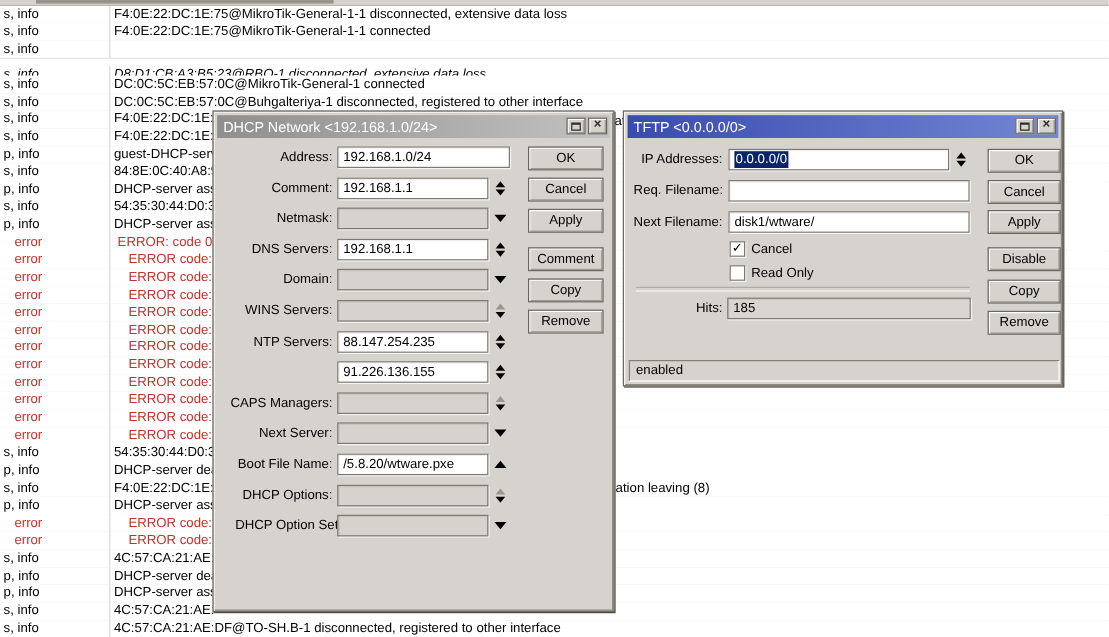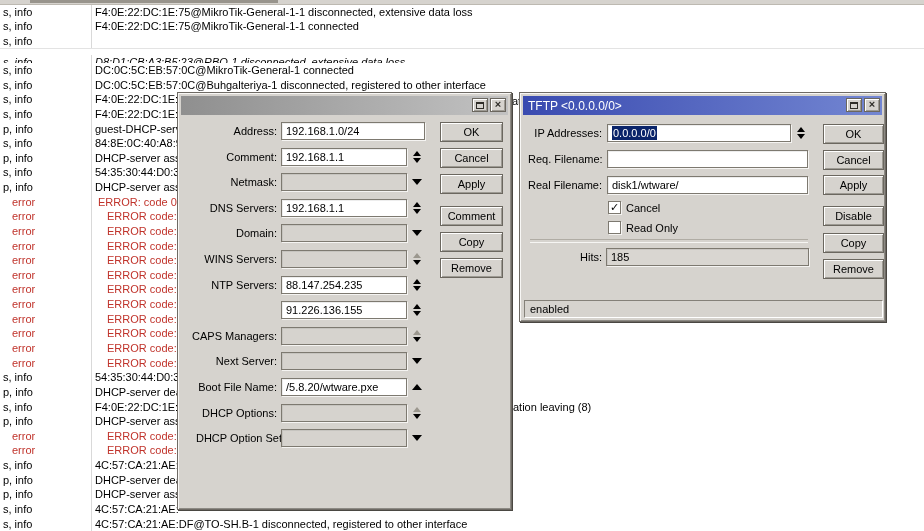--- a/index.html
+++ b/index.html
@@ -145,20 +145,21 @@
     <div class="log-row" style="top: 487.29px; height: 14.63px;"><span class="c1" style="padding-left: 3px;">p, info</span><span class="c2" style="padding-left: 3px;">DHCP-server ass</span></div>
     <div class="log-row" style="top: 501.92px; height: 14.63px;"><span class="c1" style="padding-left: 3px;">s, info</span><span class="c2" style="padding-left: 3px;">4C:57:CA:21:AE:</span></div>
     <div class="log-row" style="top: 516.55px; height: 14.63px;"><span class="c1" style="padding-left: 3px;">s, info</span><span class="c2" style="padding-left: 3px;">4C:57:CA:21:AE:DF@TO-SH.B-1 disconnected, registered to other interface</span></div>
   </div>
 
 <span class="frag" id="frag-a" style="left:512px;top:94px;">at</span>
 <span class="frag" id="frag-b" style="left:513px;top:400px;">ation leaving (8)</span>
 
 <div class="dialog" id="dhcp-dialog" style="left:177px;top:92px;width:335px;height:418px;">
   <div class="titlebar inactive">
+    <span>DHCP Network &lt;192.168.1.0/24&gt;</span>
     <span class="win-btns">
       <span class="win-btn">
           <span class="glyph-max"></span>
         </span>
       <span class="win-btn">
           <span class="glyph-close">×</span>
         </span>
     </span>
   </div>
   <div id="dhcp-fields">
@@ -257,21 +258,21 @@
   <div class="flabel" style="left:8px;top:31px;width:74px;">IP Addresses:</div>
   <div class="field" style="left:87px;top:31px;width:184px;"><span class="sel">0.0.0.0/0</span></div>
   <div class="spinner" style="left:274px;top:31px;">
     <span class="tri u"></span>
     <span class="tri d"></span>
   </div>
 
   <div class="flabel" style="left:8px;top:57px;width:74px;">Req. Filename:</div>
   <div class="field" style="left:87px;top:57px;width:201px;"></div>
 
-  <div class="flabel" style="left:8px;top:83px;width:74px;">Real Filename:</div>
+  <div class="flabel" style="left:8px;top:83px;width:74px;">Next Filename:</div>
   <div class="field" style="left:87px;top:83px;width:201px;">disk1/wtware/</div>
 
   <div class="checkbox" style="left:88px;top:108px;"><span>✓</span></div>
   <div class="cb-label" style="left:106px;top:108px;">Cancel</div>
 
   <div class="checkbox" style="left:88px;top:128px;"></div>
   <div class="cb-label" style="left:106px;top:128px;">Read Only</div>
 
   <div class="separator" style="left:10px;top:146px;width:278px;"></div>
 

